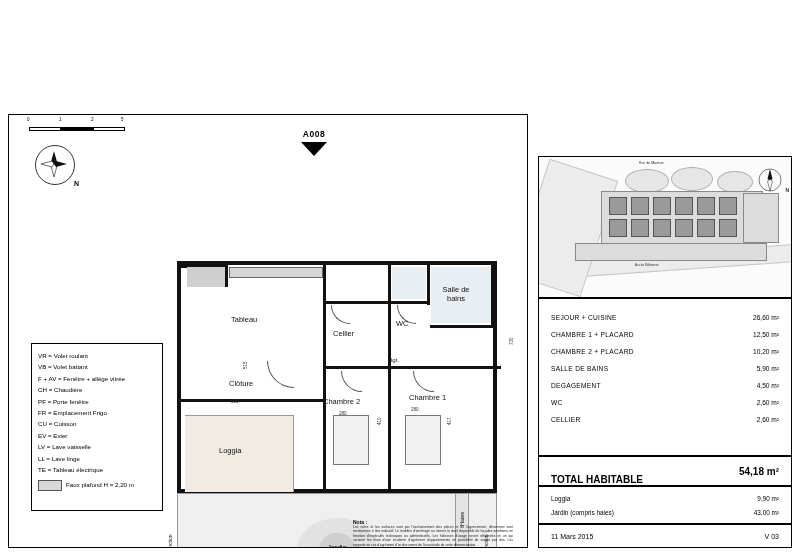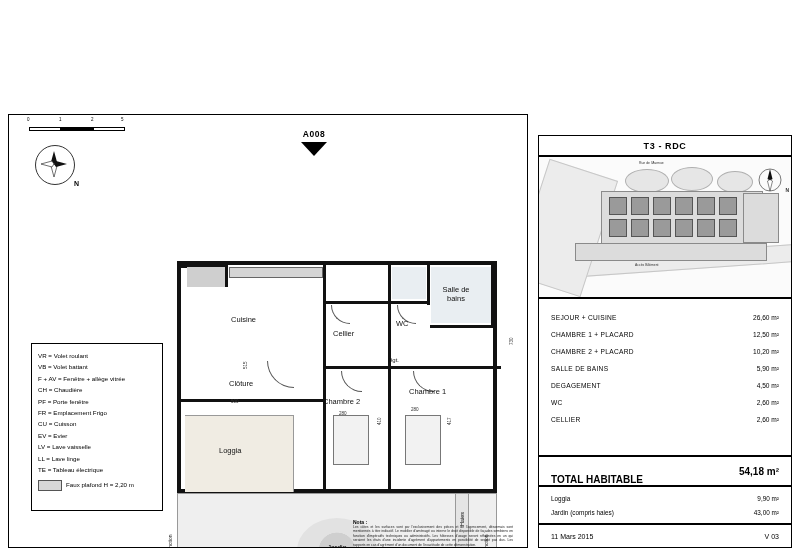--- a/index.html
+++ b/index.html
@@ -159,28 +159,28 @@
 
       <div class="bed" style="left:152px;top:150px;width:34px;height:48px;"></div>
       <div class="bed" style="left:224px;top:150px;width:34px;height:48px;"></div>
 
       <div class="door" style="left:86px;top:96px;width:26px;height:26px;"></div>
       <div class="door" style="left:160px;top:106px;width:20px;height:20px;"></div>
       <div class="door" style="left:232px;top:106px;width:20px;height:20px;"></div>
       <div class="door" style="left:150px;top:40px;width:18px;height:18px;"></div>
       <div class="door" style="left:216px;top:40px;width:18px;height:18px;"></div>
 
-      <div class="room-label" style="left:50px;top:50px;">Cuisine</div>
+      <div class="room-label" style="left:50px;top:50px;">Tableau</div>
       <div class="room-label" style="left:48px;top:114px;">Clôture</div>
       <div class="room-label" style="left:152px;top:64px;">Cellier</div>
       <div class="room-label" style="left:215px;top:54px;">WC</div>
       <div class="room-label" style="left:255px;top:20px;width:40px;text-align:center;line-height:9px;">Salle de bains</div>
       <div class="room-label" style="left:207px;top:92px;font-size:6px;">Dgt.</div>
       <div class="room-label" style="left:142px;top:132px;">Chambre 2</div>
-      <div class="room-label" style="left:228px;top:122px;">Chambre 1</div>
+      <div class="room-label" style="left:228px;top:128px;">Chambre 1</div>
 
       <div class="dim" style="left:50px;top:134px;">500</div>
       <div class="dim vert" style="left:62px;top:104px;">515</div>
       <div class="dim" style="left:158px;top:146px;">280</div>
       <div class="dim" style="left:230px;top:142px;">280</div>
       <div class="dim vert" style="left:196px;top:160px;">410</div>
       <div class="dim vert" style="left:266px;top:160px;">417</div>
       <div class="dim" style="left:150px;top:236px;">2 m 80</div>
       <div class="dim" style="left:224px;top:236px;">2 m 80</div>
 
@@ -221,23 +221,20 @@
       </div>
     </div>
 
     <div id="notice">
       <div class="nt-title">Nota :</div>
       <div class="nt-body">Les côtes et les surfaces sont par l'exclusivement des pièces et de l'agencement, désormais sont mentionnés à titre indicatif. Le mobilier d'aménagé ou interne le droit disponible de façades sembiens en fonction d'impératifs techniques ou administratifs. Les hôtesses d'usage seront réformées en un qui seraient les états d'une incidente d'agrément d'appartements en possibilité de seront pas dus. Les rapports en cas d'agrément d'un document de l'exactitude de cette démonstration.</div>
     </div>
   </div>
 
 
-  <div class="frame" id="hdr-b">
-    <span>T3 - RDC</span>
-  </div>
 
   <div class="frame" id="site-plan">
     <div class="sp-road" style="left:0;top:96px;width:254px;height:16px;transform:rotate(-4deg);"></div>
     <div class="sp-road" style="left:-10px;top:10px;width:70px;height:120px;transform:rotate(18deg);"></div>
     <div class="sp-green" style="left:86px;top:12px;width:42px;height:22px;"></div>
     <div class="sp-green" style="left:132px;top:10px;width:40px;height:22px;"></div>
     <div class="sp-green" style="left:178px;top:14px;width:34px;height:20px;"></div>
     <div class="sp-block" style="left:62px;top:34px;width:160px;height:52px;"></div>
     <div class="sp-dark" style="left:70px;top:40px;width:16px;height:16px;"></div>
     <div class="sp-dark" style="left:92px;top:40px;width:16px;height:16px;"></div>

